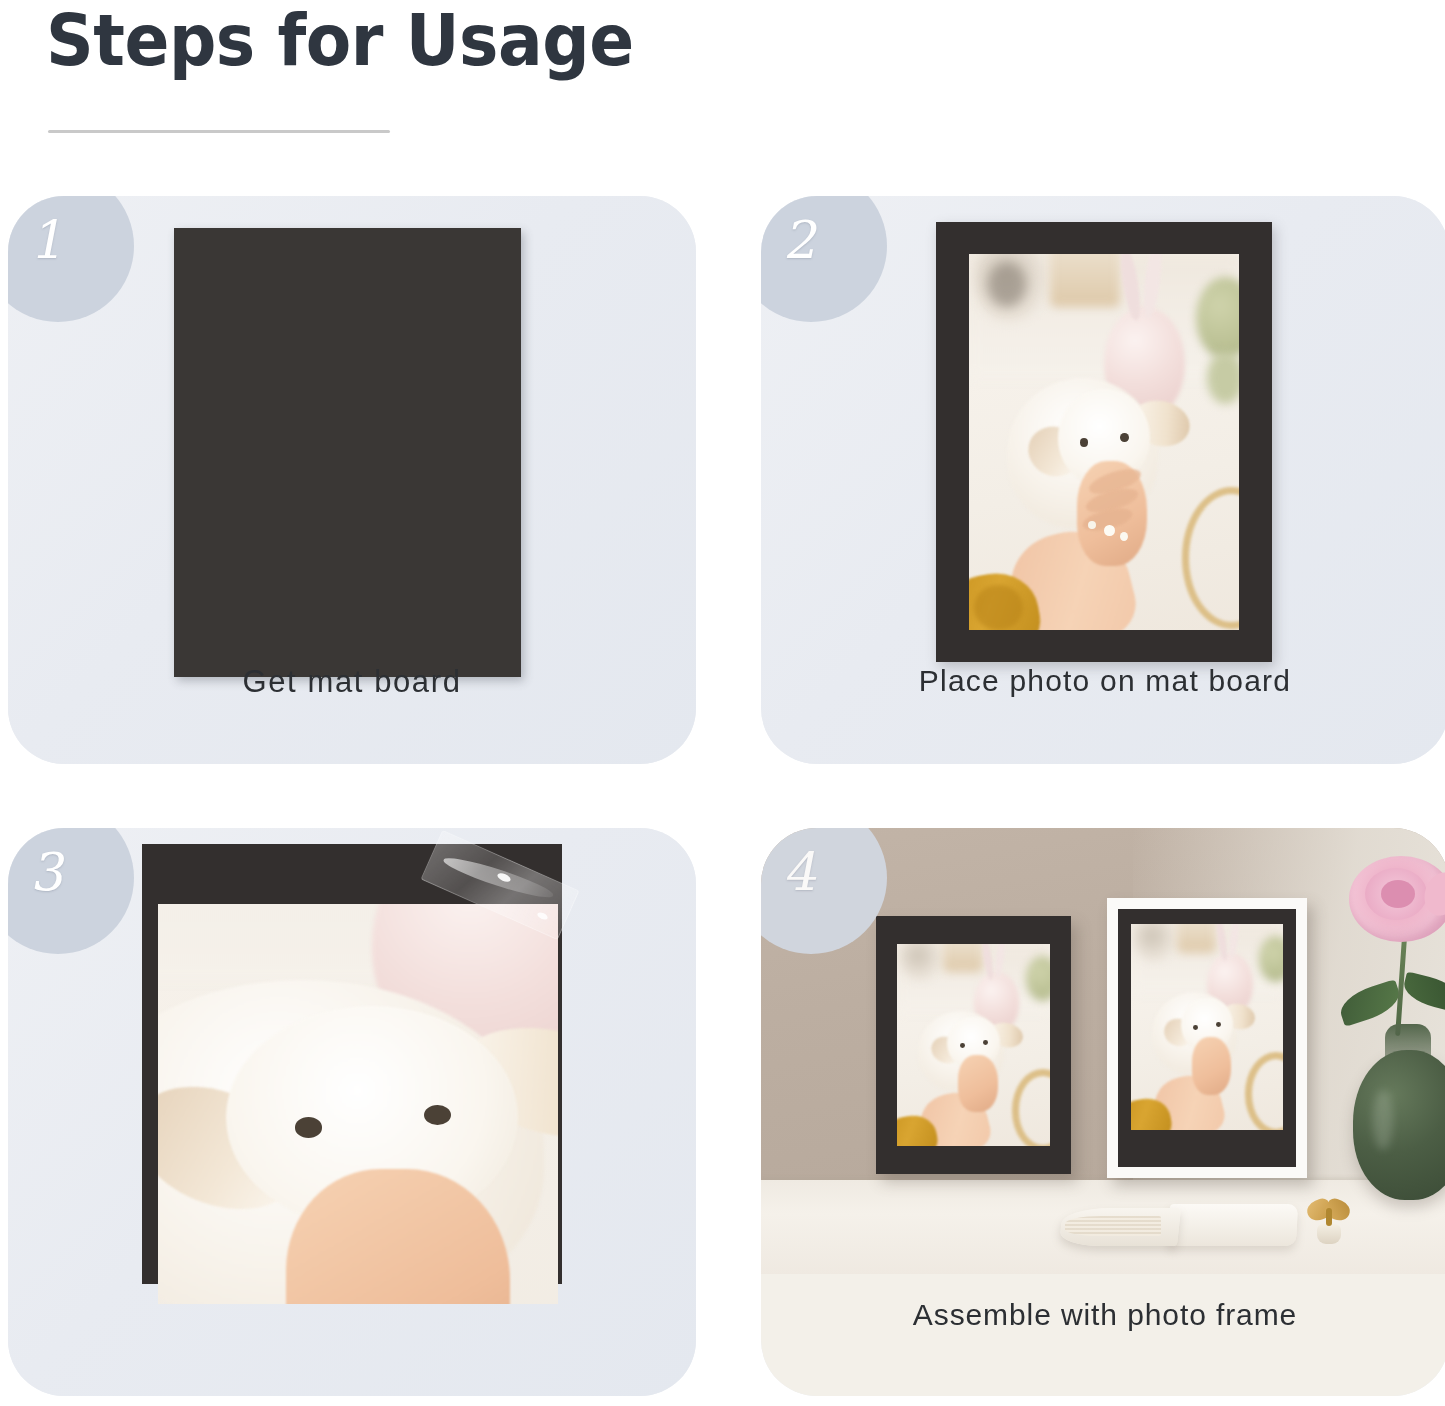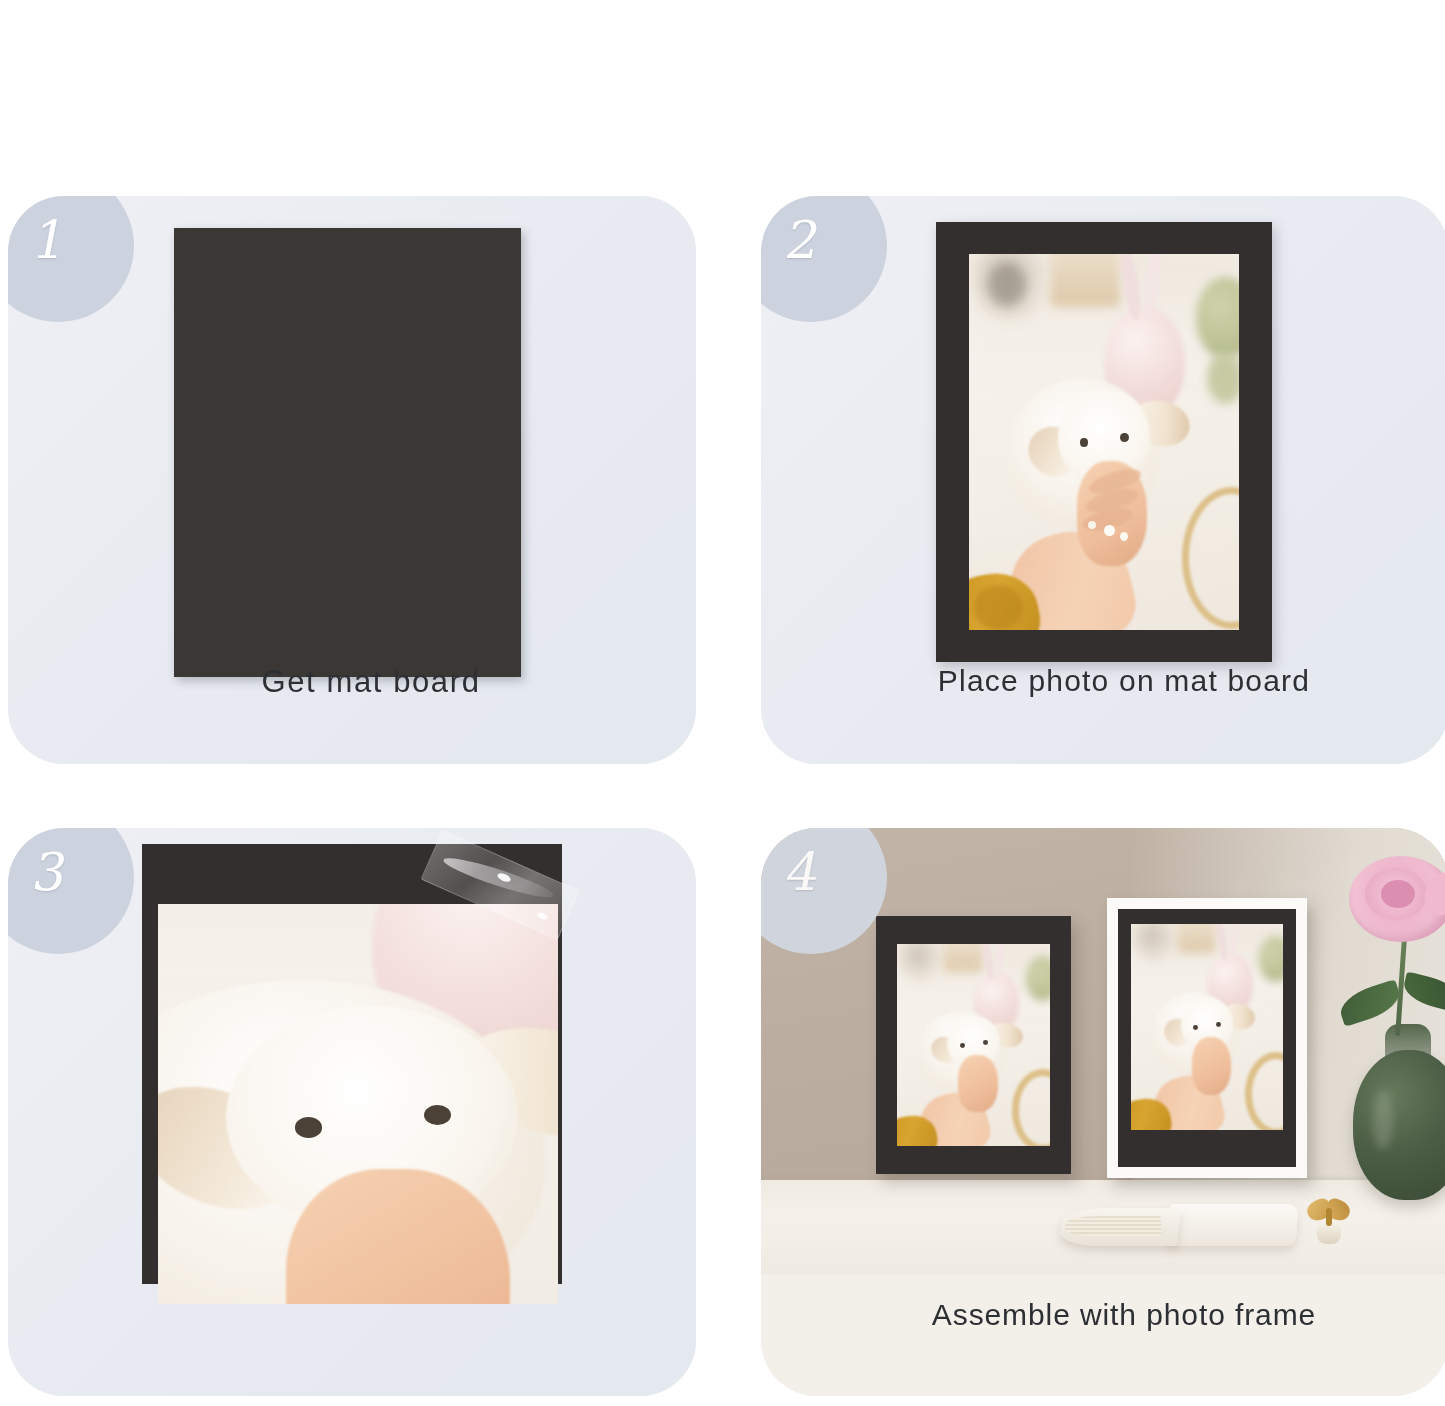--- a/index.html
+++ b/index.html
@@ -64,21 +64,20 @@
   }
 
   
   .caption{
     position:absolute;left:0;width:100%;
     text-align:center;
     font-size:31px;color:#2c2f33;
     letter-spacing:1.6px;
     line-height:1.28;
     z-index:7;
-    margin-left:19px;
   }
   .cap1{top:466px;}
   .cap2{top:466px;font-size:30px;letter-spacing:1.2px;}
   .cap3{top:432px;font-size:30px;letter-spacing:0.8px;}
   .cap4{top:468px;font-size:30px;letter-spacing:0.9px;}
 
   
   .matboard{
     position:absolute;left:166px;top:32px;width:347px;height:449px;
     background:#3a3735;
@@ -268,20 +267,24 @@
     background:#b08730;}
   .bf-base{position:absolute;left:10px;top:24px;width:24px;height:20px;
     border-radius:6px 6px 9px 9px;
     background:linear-gradient(180deg,#f4efe4,#ddd3c2);}
 </style>
 </head>
 <body>
 
 <div class="page">
 
+  <div class="header">
+    <div class="page-title">Steps for Usage</div>
+    <div class="title-rule"></div>
+  </div>
 
   <div class="grid">
 
     <div class="card c1">
       <div class="card-bg bg-cool"></div>
       <div class="matboard"></div>
       <div class="badge">
         <span class="badge-num">1</span>
       </div>
       <div class="caption cap1">Get mat board</div>

